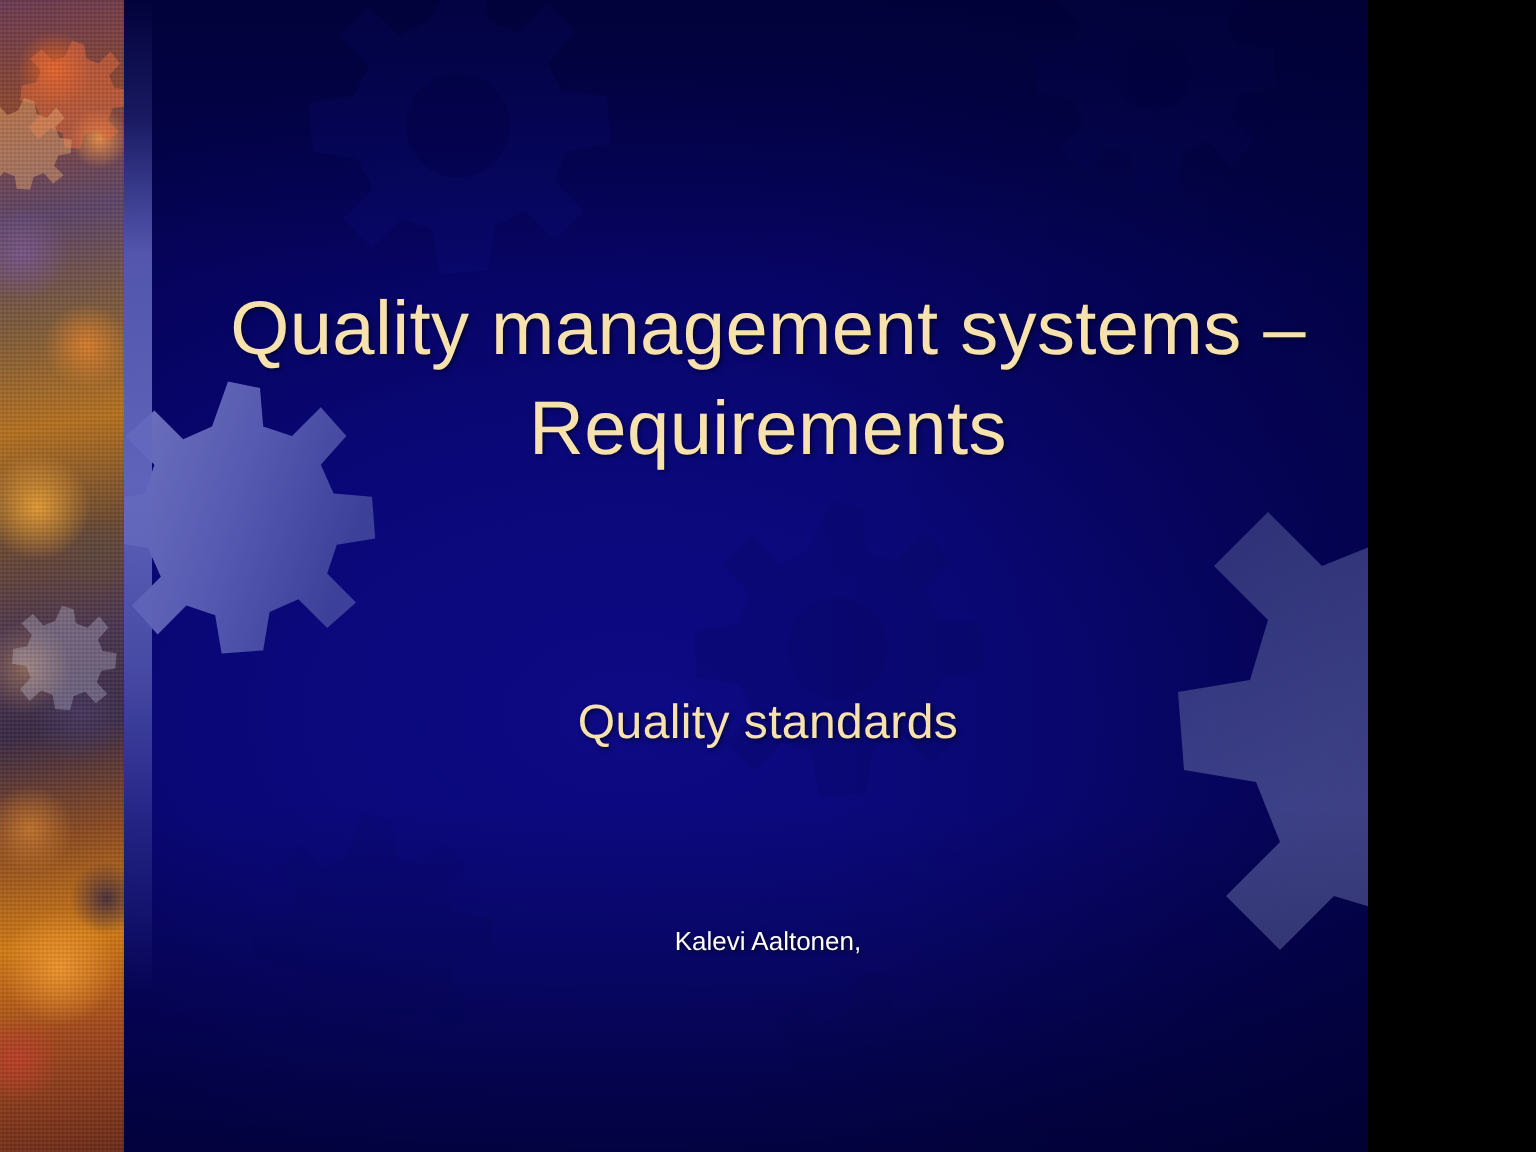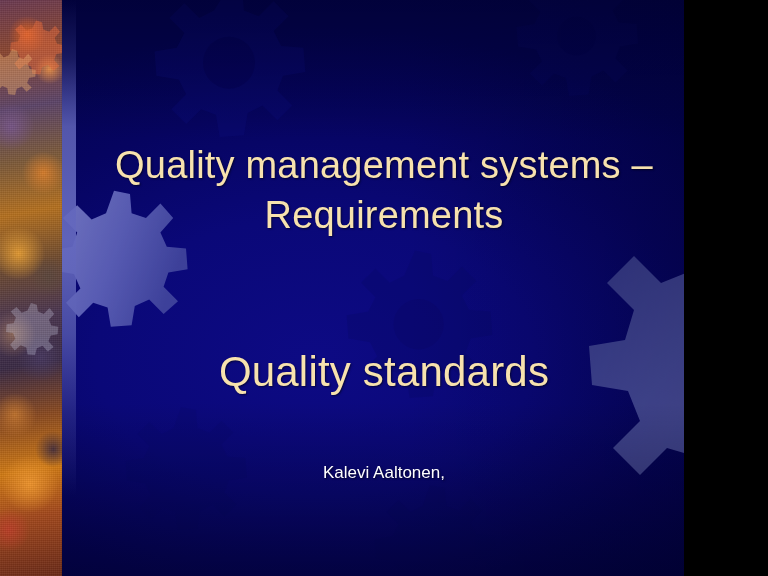--- a/index.html
+++ b/index.html
@@ -118,31 +118,31 @@
     line-height: 1.32;
     letter-spacing: 0.2px;
     text-shadow: 1px 1px 2px rgba(0,0,0,0.55);
   }
   #subtitle {
     position: absolute;
     left: 84px;  top: 348px;
     width: 600px;
     text-align: center;
     color: #f7e2ae;
-    font-size: 42px;
+    font-size: 24px;
     letter-spacing: 0.2px;
     text-shadow: 1px 1px 2px rgba(0,0,0,0.55);
   }
   .byline {
     position: absolute;
     left: 84px;
     width: 600px;
     text-align: center;
     color: #ffffff;
-    font-size: 17px;
+    font-size: 13px;
     text-shadow: 1px 1px 2px rgba(0,0,0,0.6);
   }
   #author { top: 463px; }
   #affiliation { top: 508px; }
 </style>
 </head>
 <body>
 
 <div id="slide">
 

